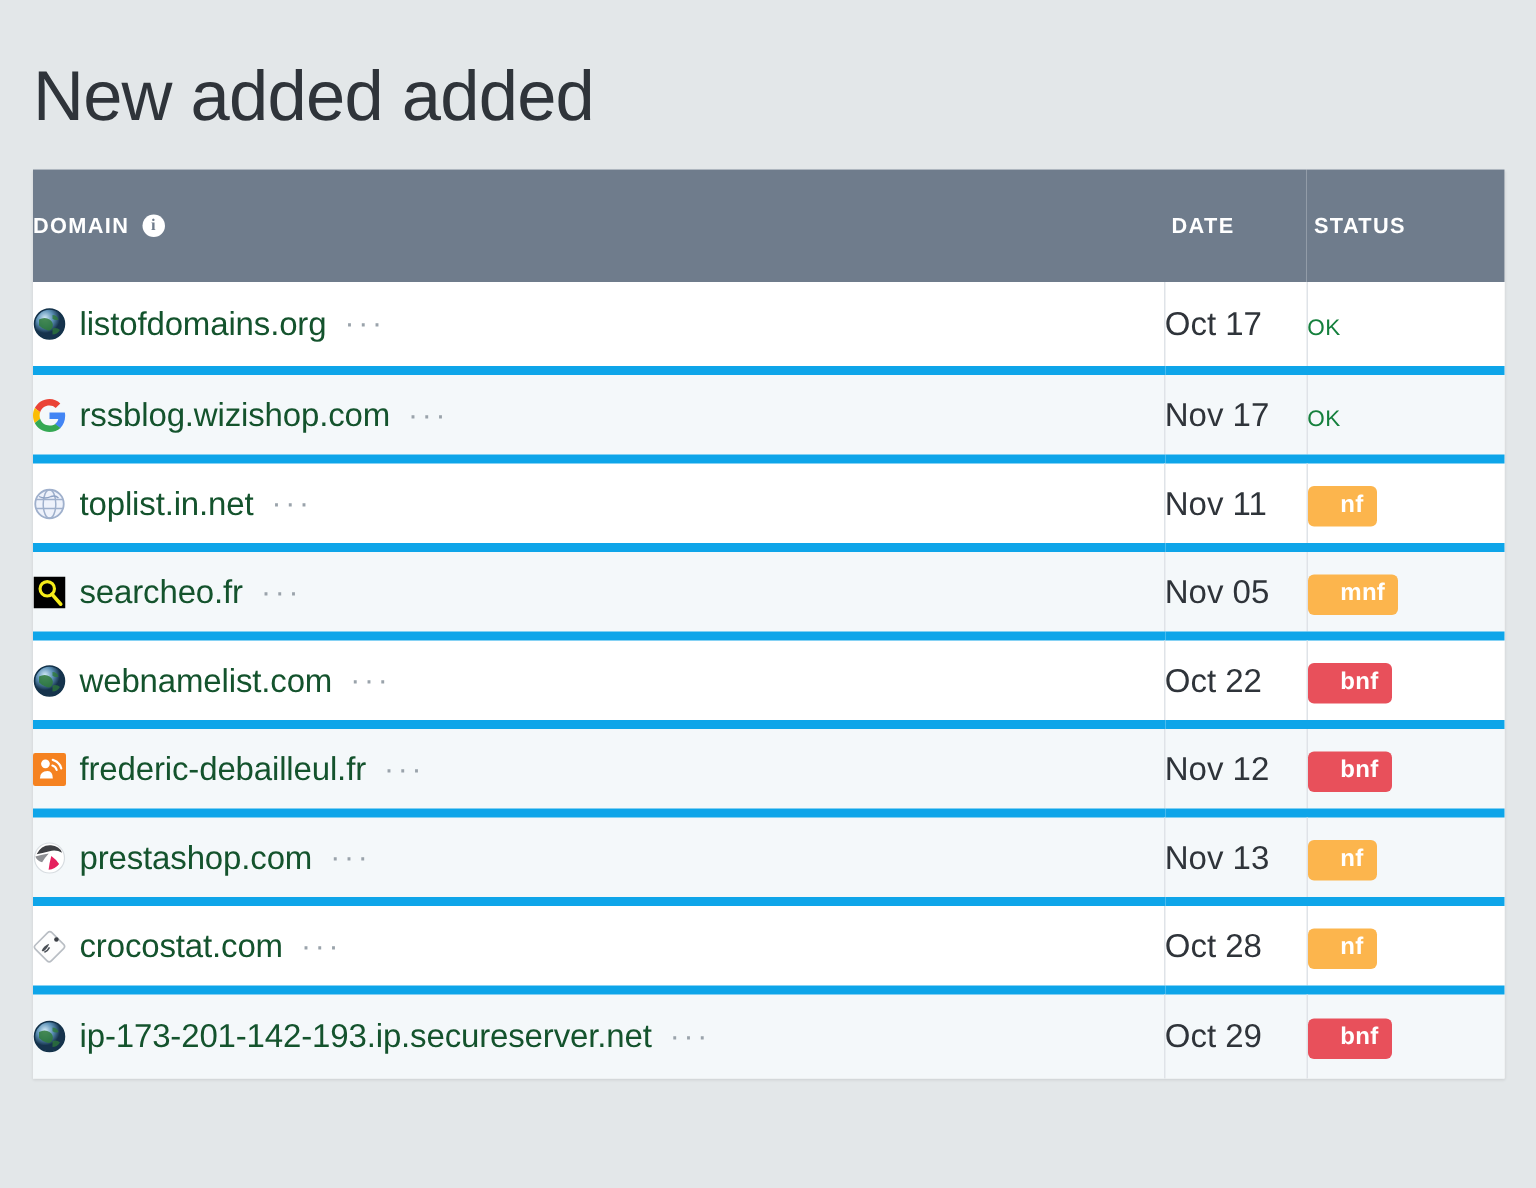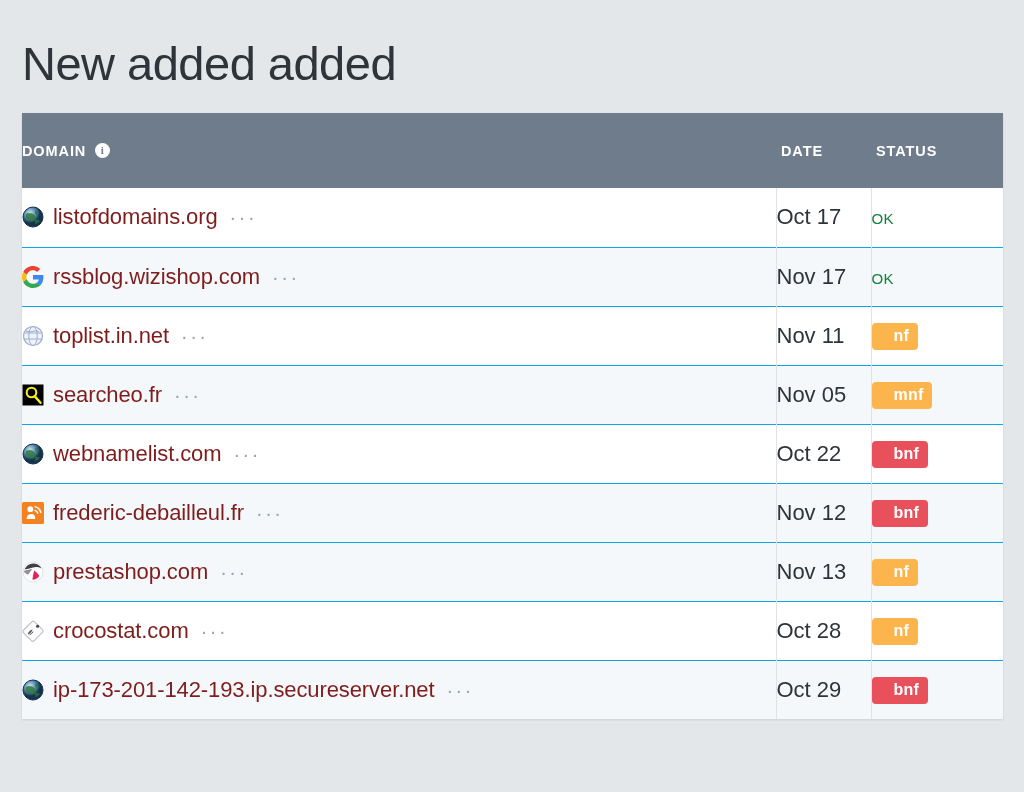--- a/index.html
+++ b/index.html
@@ -85,21 +85,21 @@
     flex: 0 0 auto;
   }
 
   table.links-table tbody tr {
     height: 59px;
   }
   table.links-table tbody tr.odd  { background: #ffffff; }
   table.links-table tbody tr.even { background: #f4f8fa; }
 
   table.links-table tbody td {
-    border-top: 1px solid #0ea5e9;
+    border-top: 6px solid #0ea5e9;
     border-right: 1px solid #dfe3e8;
     padding: 0;
     vertical-align: middle;
     font-size: 22px;
     color: #2f343a;
     font-weight: 400;
   }
   table.links-table tbody td:last-child { border-right: none; }
   table.links-table tbody tr:first-child td { border-top: none; }
 
@@ -115,21 +115,21 @@
 
   .favicon {
     width: 22px;
     height: 22px;
     flex: 0 0 auto;
     display: block;
   }
 
   .domain-name {
     font-size: 22px;
-    color: #7f1d1d;
+    color: #14532d;
     letter-spacing: -0.1px;
     white-space: nowrap;
   }
 
   .dots {
     color: #9aa3ab;
     font-size: 20px;
     letter-spacing: 2.5px;
     margin-left: 3px;
     line-height: 1;

